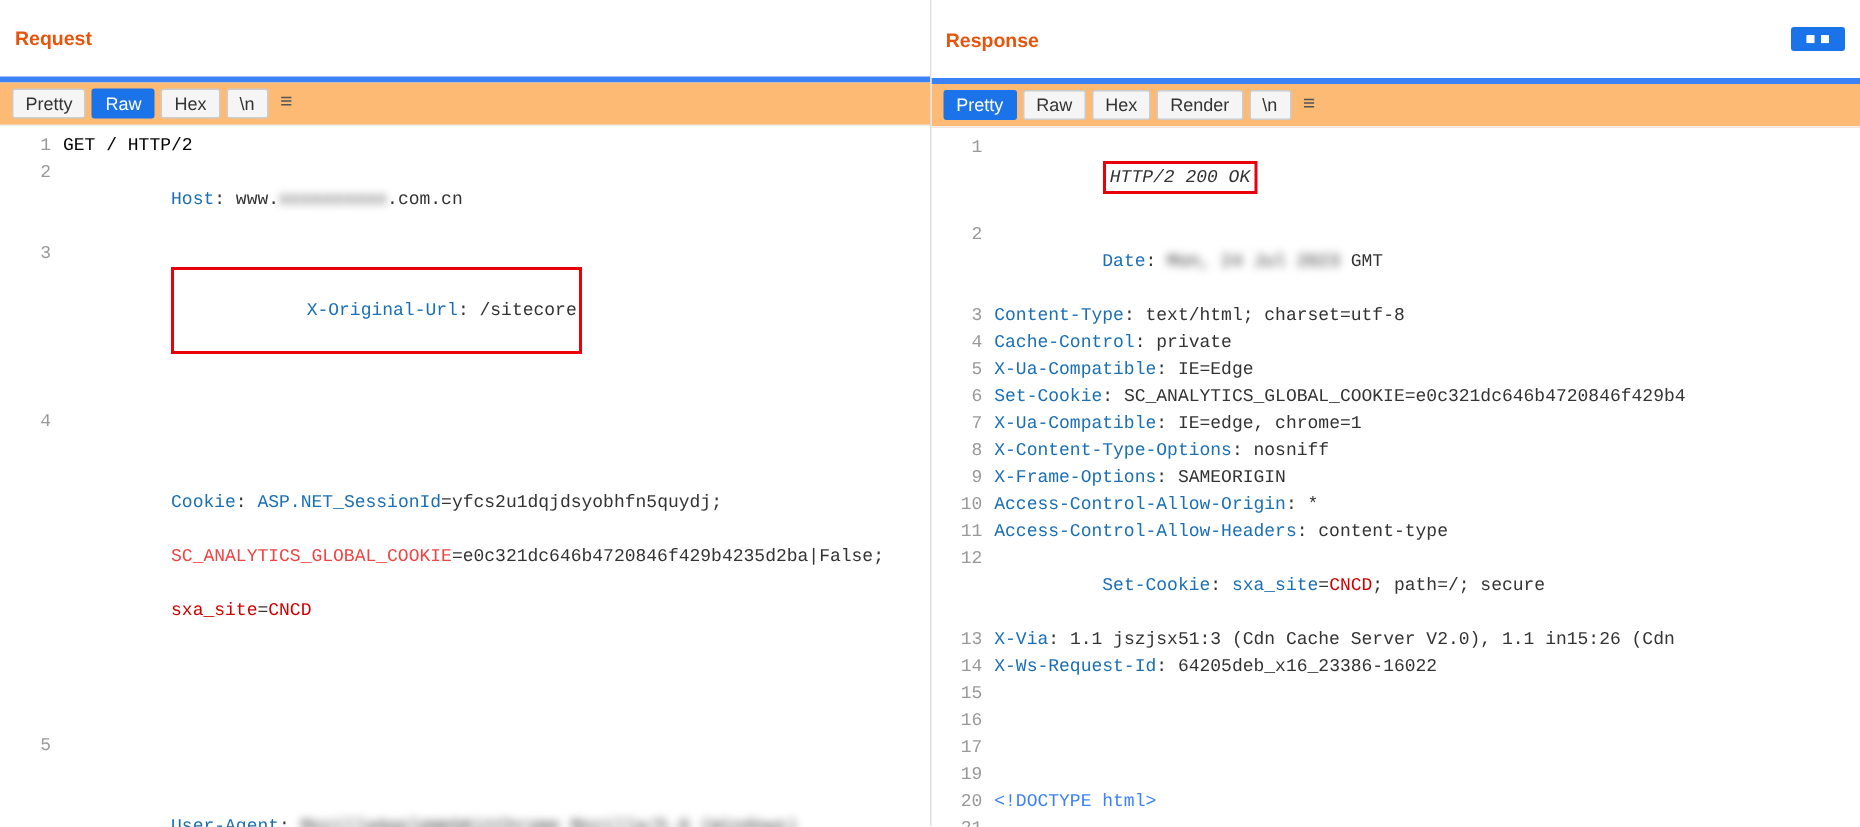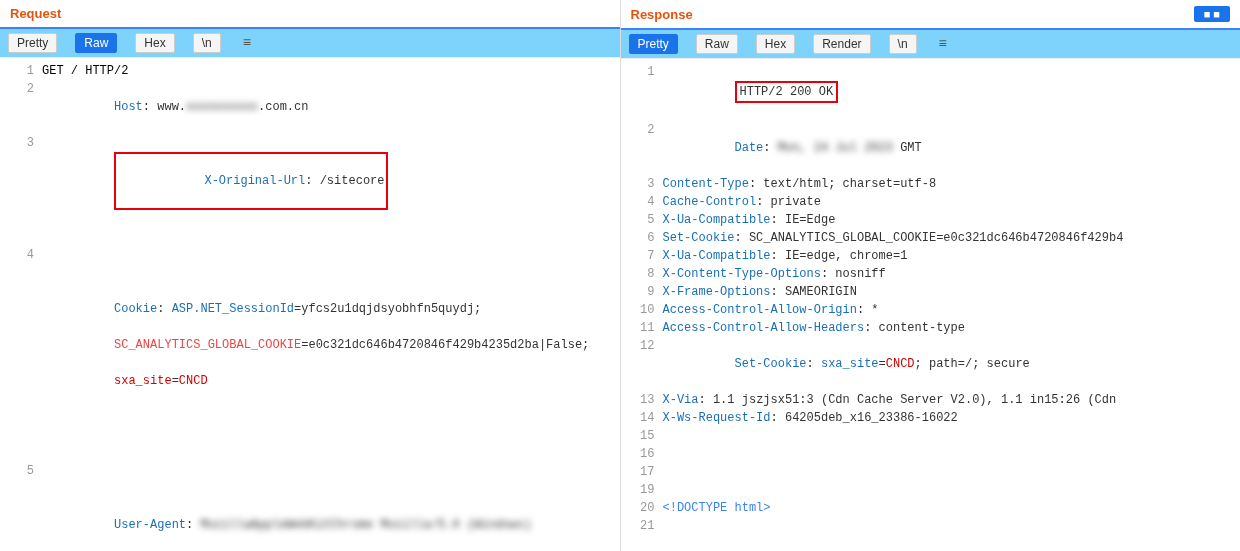--- a/index.html
+++ b/index.html
@@ -26,35 +26,35 @@
       flex-direction: column;
       border-right: 1px solid #ddd;
       overflow: hidden;
     }
 
     .panel:last-child {
       border-right: none;
     }
 
     .panel-header {
-      padding: 6px 10px;
+      padding: 18px 10px;
       font-weight: bold;
       font-size: 13px;
       color: #e8530a;
       font-family: Arial, sans-serif;
-      border-bottom: 2px solid #3b82f6;
+      border-bottom: 4px solid #3b82f6;
       background: #fff;
     }
 
     .toolbar {
       display: flex;
       align-items: center;
       padding: 4px 8px;
-      gap: 18px;
-      background: #7dd3fc;
+      gap: 4px;
+      background: #fdba74;
       border-bottom: 1px solid #eee;
     }
 
     .tab-btn {
       padding: 2px 8px;
       border: 1px solid #ccc;
       background: #f5f5f5;
       cursor: pointer;
       font-size: 12px;
       font-family: Arial, sans-serif;
@@ -204,21 +204,21 @@
       <button class="tab-btn">Hex</button>
       <button class="tab-btn">Render</button>
       <button class="tab-btn">\n</button>
       <span class="menu-icon">≡</span>
     </div>
     <div class="content-area">
 
       <div class="line">
         <span class="line-number">1</span>
         <span class="line-content">
-          <span style="border: 2px solid #e8000a; display:inline-block; padding: 0 3px; color:#333;">HTTP/2 200 OK</span>
+          <span style="border: 2px solid #e8000a; display:inline-block; padding: 0 3px; color:#333;font-style:italic;">HTTP/2 200 OK</span>
         </span>
       </div>
 
       <div class="line">
         <span class="line-number">2</span>
         <span class="line-content">
           <span class="resp-key">Date</span><span class="resp-val">: </span><span style="filter:blur(3px);display:inline-block;color:#333;">Mon, 24 Jul 2023</span><span class="resp-val"> GMT</span>
         </span>
       </div>
 

